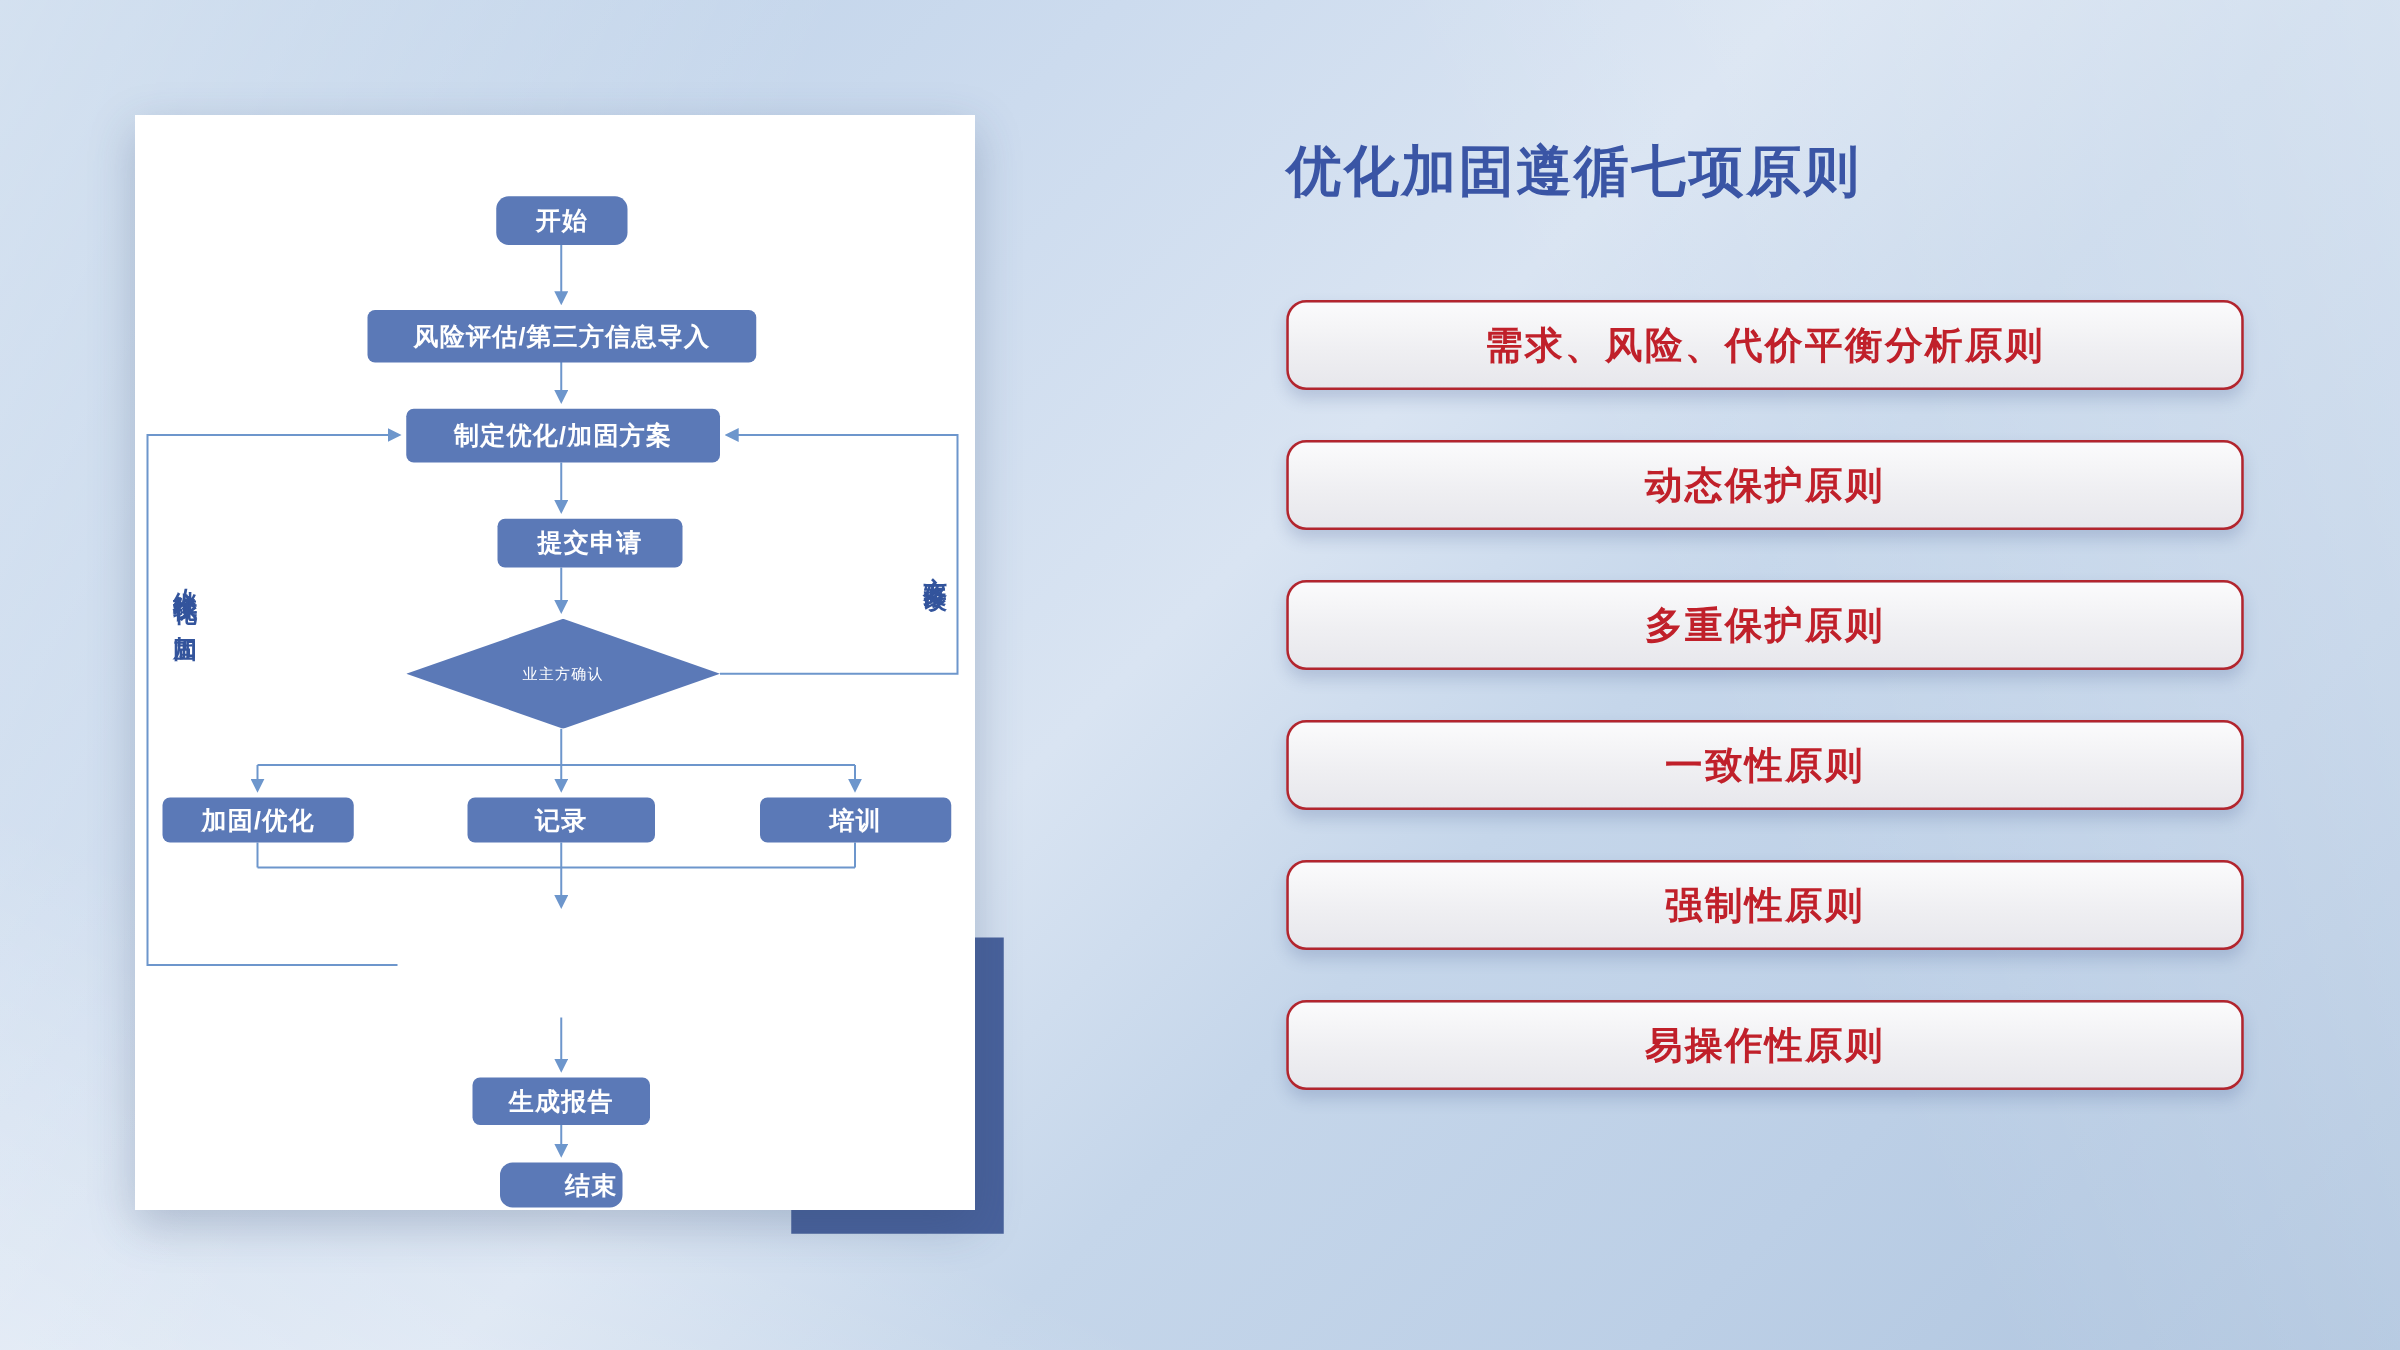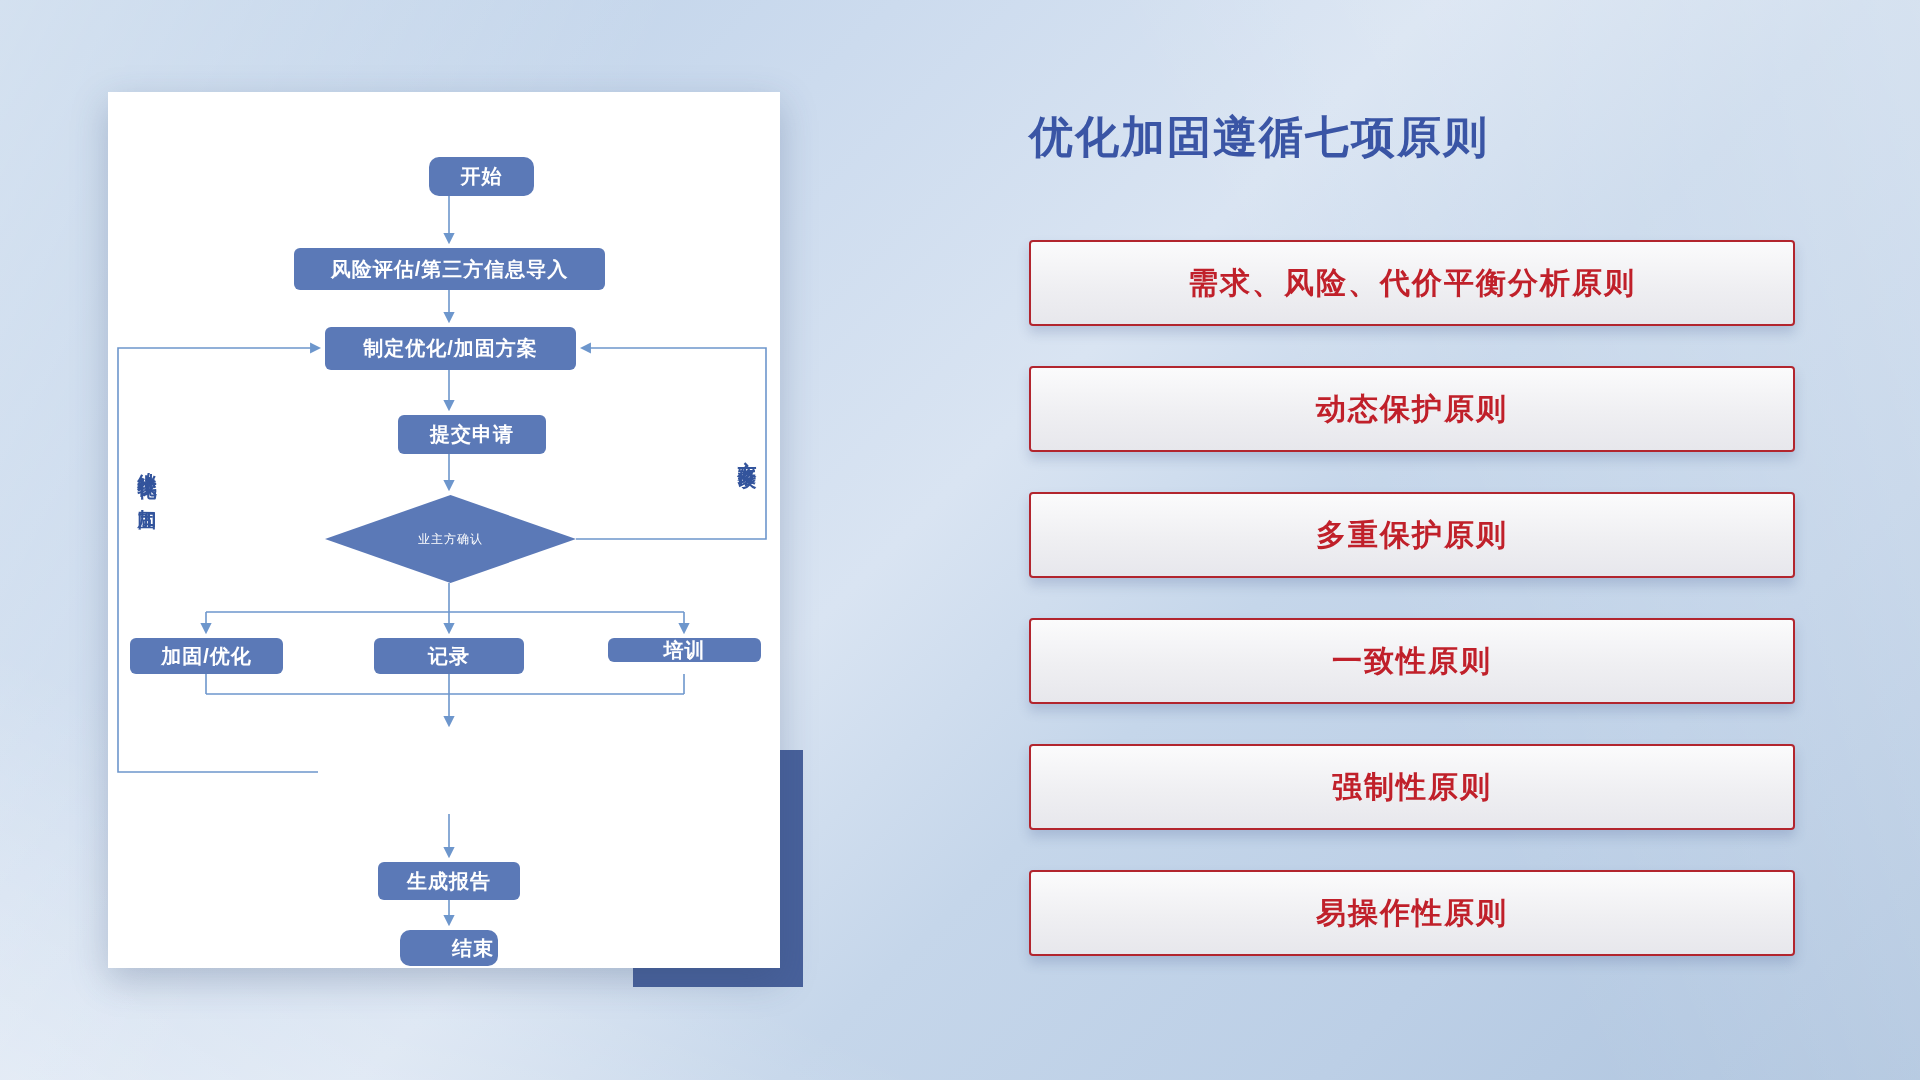--- a/index.html
+++ b/index.html
@@ -100,23 +100,23 @@
   .principles-list {
     position: absolute;
     left: 1029px; top: 240px;
     width: 766px;
     display: flex;
     flex-direction: column;
     gap: 40px;
     z-index: 2;
   }
   .pill {
-    height: 86px;
+    height: 72px;
     border: 2px solid #b2252e;
-    border-radius: 4px;
+    border-radius: 16px;
     background: linear-gradient(180deg, #fbfbfc 0%, #efeff2 55%, #e7e7ec 100%);
     box-shadow: 0 7px 12px rgba(64, 86, 140, 0.22);
     display: flex;
     align-items: center;
     justify-content: center;
     font-size: 30px;
     font-weight: 700;
     color: #c0202a;
     letter-spacing: 2px;
     white-space: nowrap;
@@ -155,35 +155,35 @@
         <path class="conn" d="M341 582 V633" marker-end="url(#arr)"></path>
 
         <path class="conn" d="M341 722 V764" marker-end="url(#arr)"></path>
         <path class="conn" d="M341 808 V832" marker-end="url(#arr)"></path>
 
         <path class="conn" d="M468 447 H658 V256 H474" marker-end="url(#arr)"></path>
         <path class="conn" d="M210 680 H10 V256 H211" marker-end="url(#arr)"></path>
       </g>
     </svg>
 
-    <div class="flow-node rounded" style="left:289px;top:65px;width:105px;height:39px;margin-left:32px;">开始</div>
+    <div class="flow-node rounded" style="left:289px;top:65px;width:105px;height:39px;">开始</div>
 
     <div class="flow-node" style="left:186px;top:156px;width:311px;height:42px;">风险评估/第三方信息导入</div>
 
     <div class="flow-node" style="left:217px;top:235px;width:251px;height:43px;">制定优化/加固方案</div>
 
     <div class="flow-node" style="left:268px;top:323px;width:148px;height:39px;margin-left:22px;">提交申请</div>
 
     <div class="flow-diamond" style="left:217px;top:403px;width:251px;height:88px;">业主方确认</div>
 
     <div class="flow-node" style="left:22px;top:546px;width:153px;height:36px;">加固/优化</div>
 
     <div class="flow-node" style="left:266px;top:546px;width:150px;height:36px;">记录</div>
 
-    <div class="flow-node" style="left:500px;top:546px;width:153px;height:24px;">培训</div>
+    <div class="flow-node" style="left:500px;top:546px;width:153px;height:36px;">培训</div>
 
 
     <div class="flow-node" style="left:270px;top:770px;width:142px;height:38px;">生成报告</div>
 
     <div class="flow-node rounded" style="left:292px;top:838px;width:98px;height:36px;padding-left:48px;">结束</div>
 
     <div class="flow-vlabel" style="left:26px;top:298px;height:175px;">继续优化/加固</div>
 
     <div class="flow-vlabel" style="left:626px;top:300px;height:120px;">方案修改</div>
 

